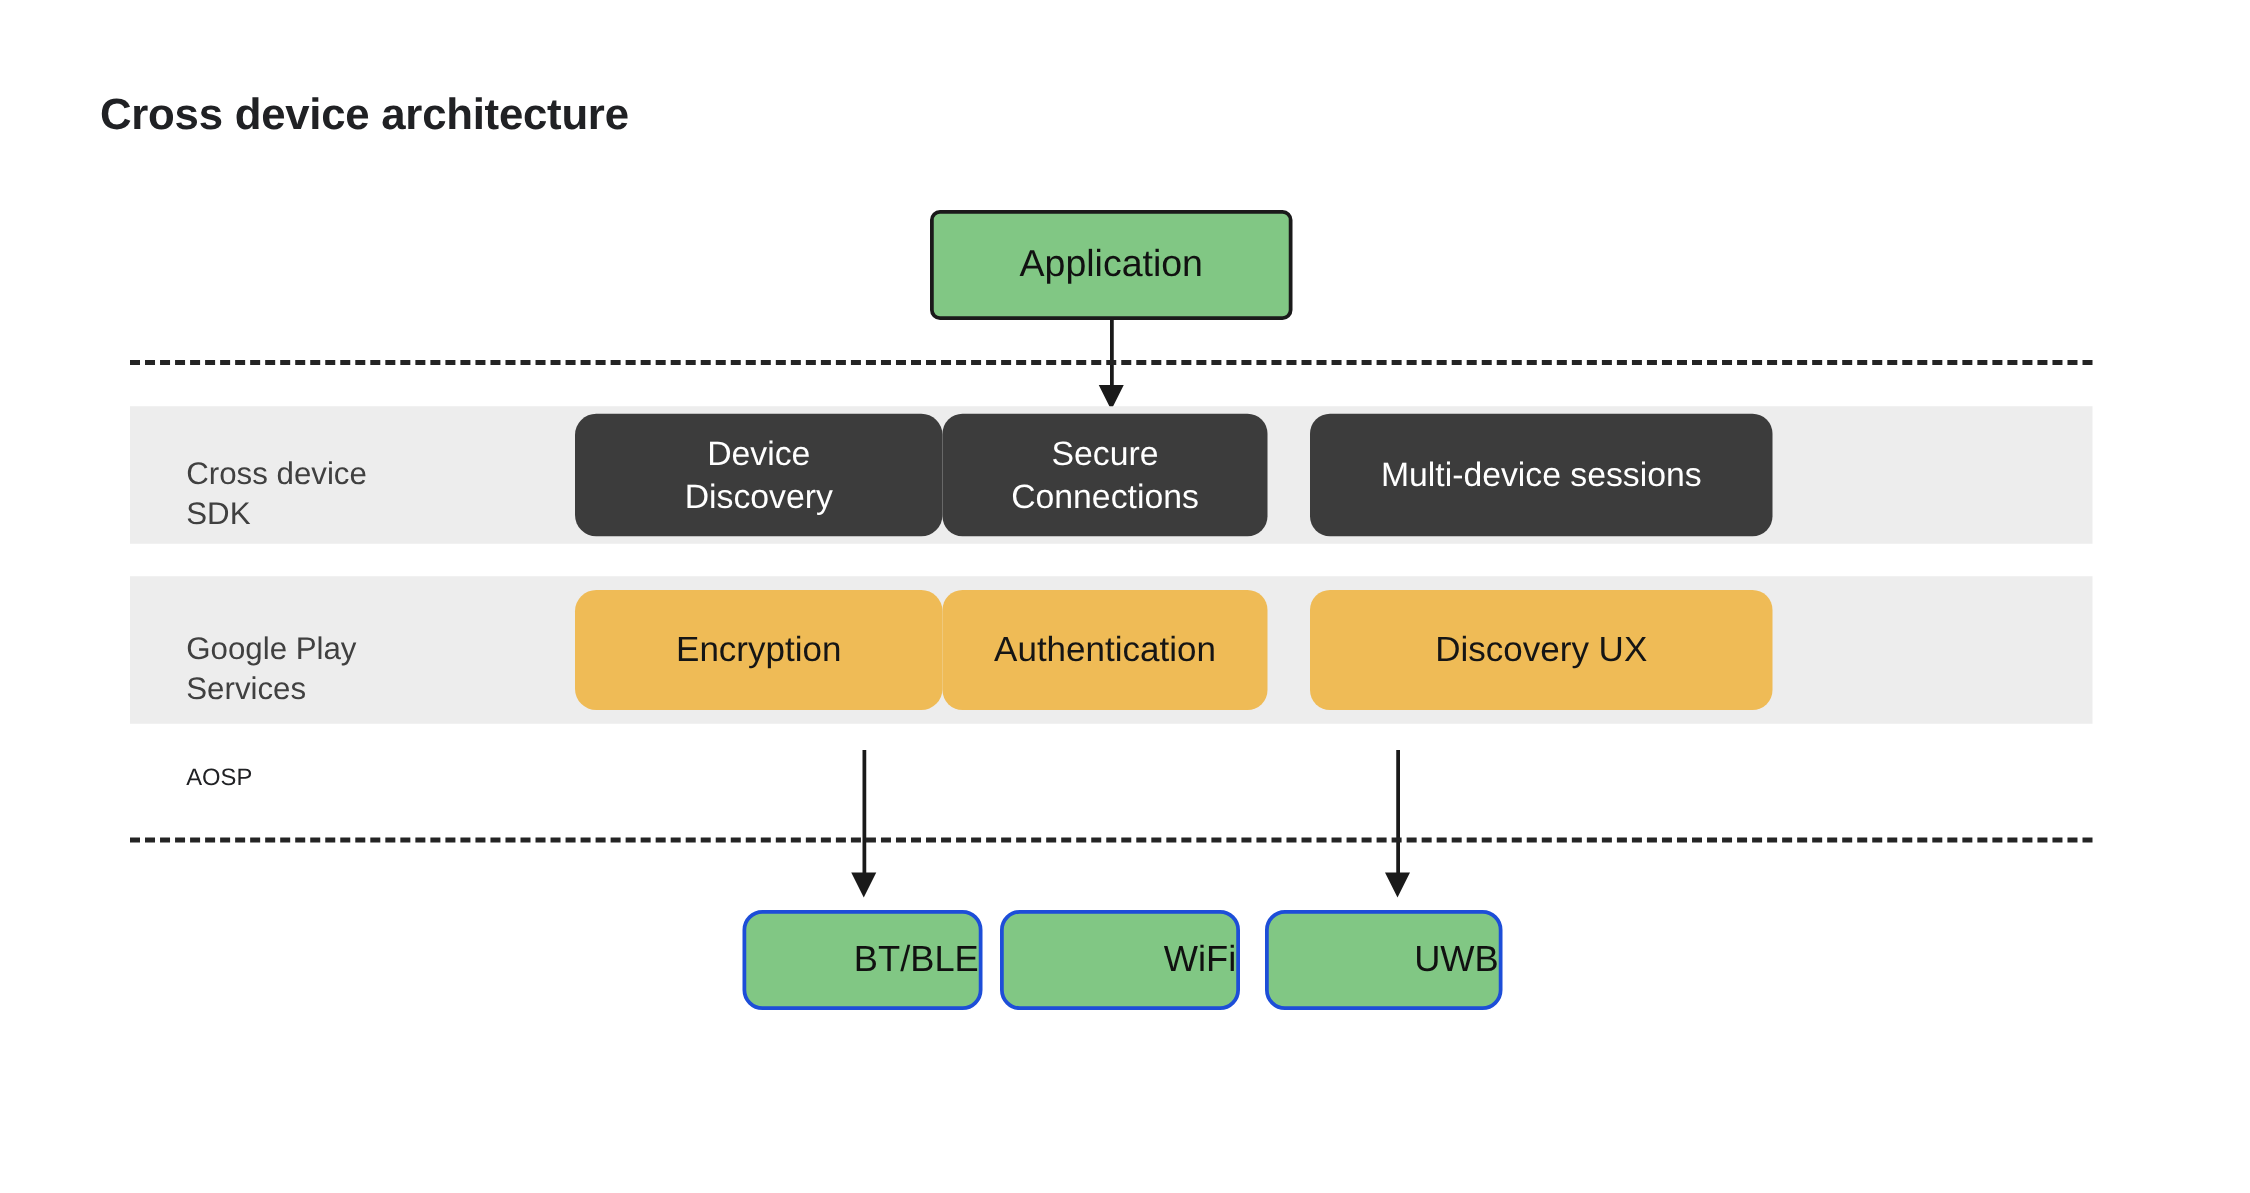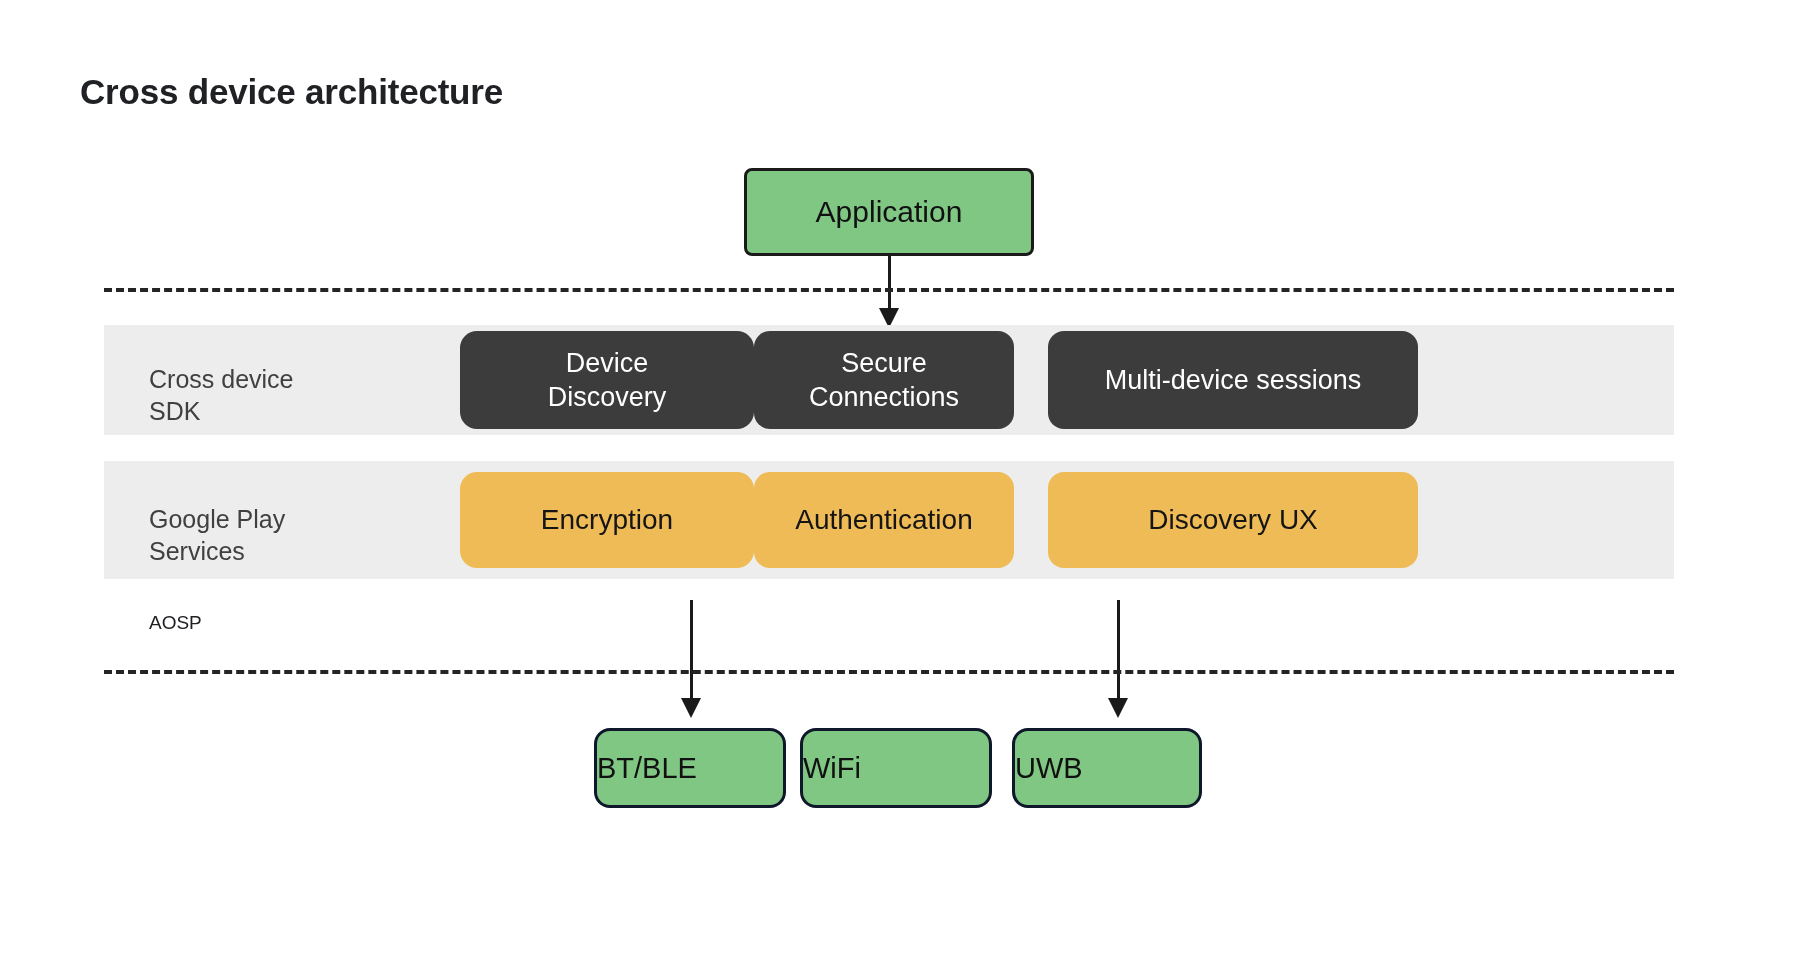--- a/index.html
+++ b/index.html
@@ -157,25 +157,25 @@
   
   .arrow-uwb-line { left: 1117px; top: 600px; height: 102px; }
   .arrow-uwb-head { left: 1108px; top: 698px; }
 
   
   .transport {
     position: absolute;
     top: 728px;
     height: 80px;
     background: #81C784;
-    border: 3px solid #0f172a;
+    border: 3px solid #1d4ed8;
     border-radius: 16px;
     display: flex;
     align-items: center;
-    justify-content: flex-start;
+    justify-content: flex-end;
     box-sizing: border-box;
   }
   .transport span {
     font-size: 29px;
     color: #111111;
   }
   .t-1 { left: 594px; width: 192px; }
   .t-2 { left: 800px; width: 192px; }
   .t-3 { left: 1012px; width: 190px; }
 </style>

